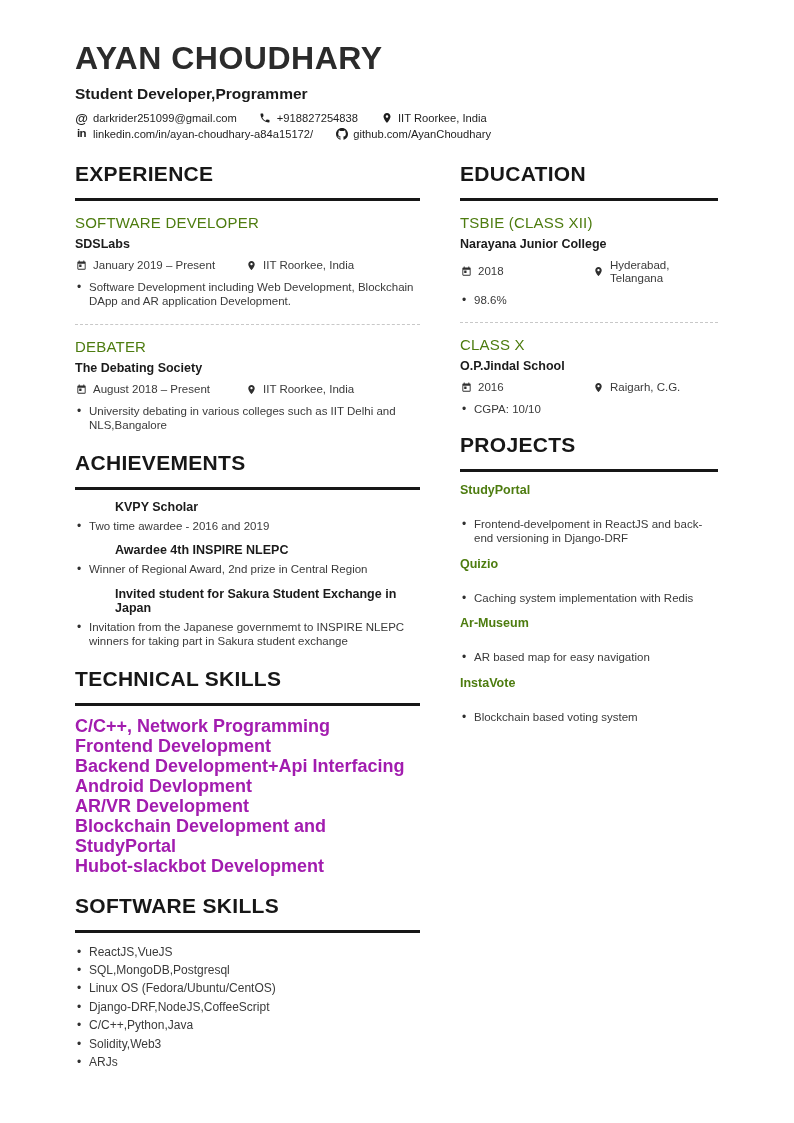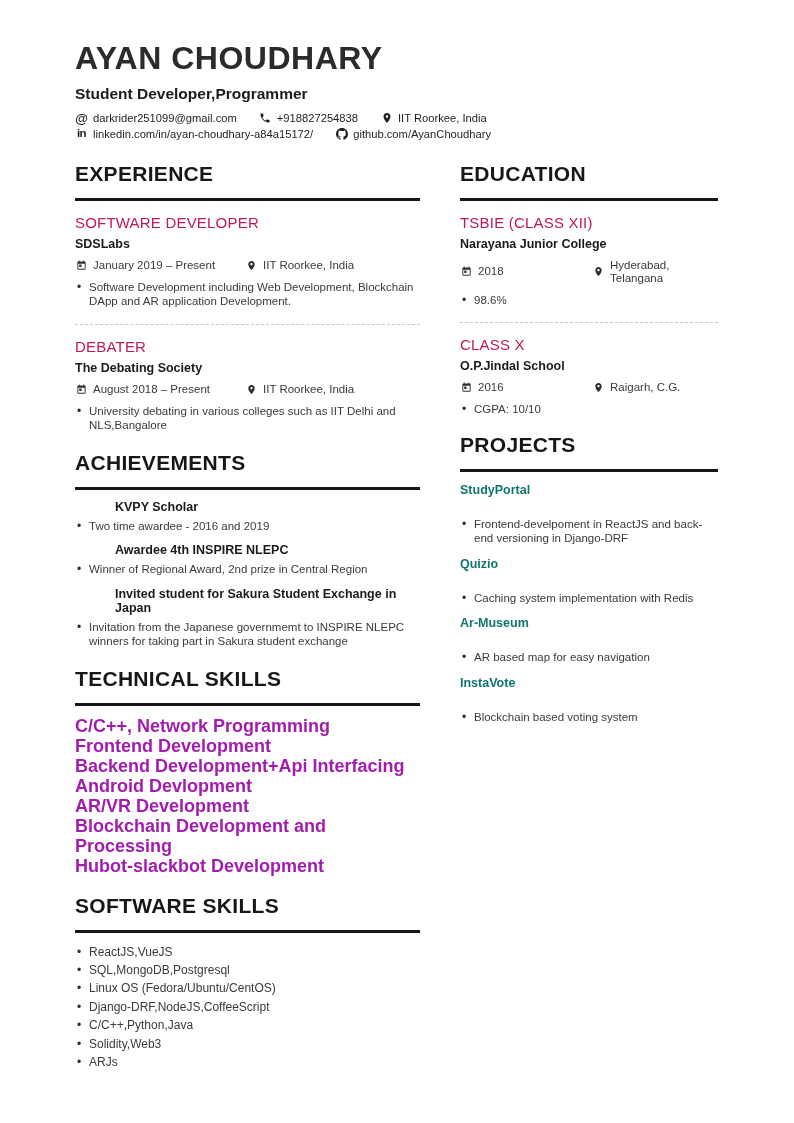--- a/index.html
+++ b/index.html
@@ -47,21 +47,21 @@
   .section { margin-top:18px; }
   .section:first-child { margin-top:0; }
   .section-title {
     font-size:21px; font-weight:bold; color:#171717;
     letter-spacing:0.3px; line-height:24px;
     padding-bottom:12px;
     border-bottom:3.5px solid #171717;
   }
 
   
-  .entry-title { font-size:15px; color:#be185d; margin-top:13px; letter-spacing:0.2px; line-height:17px; }
+  .entry-title { font-size:15px; color:#4d7c0f; margin-top:13px; letter-spacing:0.2px; line-height:17px; }
   .entry-org   { font-size:12.5px; font-weight:bold; color:#1b1b1b; margin-top:6px; line-height:14px; }
   .entry-meta  { display:flex; align-items:center; margin-top:8px; font-size:11.5px; color:#3a3a3a; line-height:13px; }
   .meta-item   { display:flex; align-items:center; gap:6px; }
   .meta-date   { width:170px; flex:0 0 170px; }
   .col-right .meta-date { width:132px; flex:0 0 132px; }
   .micon { display:inline-flex; width:12px; height:12px; align-items:center; justify-content:center; flex:0 0 auto; }
   .micon svg { width:11px; height:11px; fill:#2f2f2f; }
 
   .bullets { margin-top:8px; }
   .bullet-item {
@@ -96,21 +96,21 @@
     position:relative; padding-left:14px;
     font-size:12px; color:#3a3a3a; line-height:18.4px;
   }
   .soft-item::before {
     content:"\2022";
     position:absolute; left:2px; top:0;
     color:#2f2f2f; font-size:12px;
   }
 
   
-  .proj-name { font-size:12.5px; font-weight:bold; color:#0f766e; margin-top:11px; line-height:14px; }
+  .proj-name { font-size:12.5px; font-weight:bold; color:#4d7c0f; margin-top:11px; line-height:14px; }
   .proj-bullets { margin-top:20px; }
   .section-projects { margin-top:16px; }
 </style>
 </head>
 <body>
 
 <div class="page">
 
   <div class="header">
     <div class="name">AYAN CHOUDHARY</div>
@@ -242,21 +242,21 @@
       </div>
 
       <div class="section">
         <div class="section-title">TECHNICAL SKILLS</div>
         <div class="tech-list">
           <div class="tech-item">C/C++, Network Programming</div>
           <div class="tech-item">Frontend Development</div>
           <div class="tech-item">Backend Development+Api Interfacing</div>
           <div class="tech-item">Android Devlopment</div>
           <div class="tech-item">AR/VR Development</div>
-          <div class="tech-item">Blockchain Development and Processing</div>
+          <div class="tech-item">Blockchain Development and StudyPortal</div>
           <div class="tech-item">Hubot-slackbot Development</div>
         </div>
       </div>
 
       <div class="section">
         <div class="section-title">SOFTWARE SKILLS</div>
         <div class="soft-list">
           <div class="soft-item">ReactJS,VueJS</div>
           <div class="soft-item">SQL,MongoDB,Postgresql</div>
           <div class="soft-item">Linux OS (Fedora/Ubuntu/CentOS)</div>

